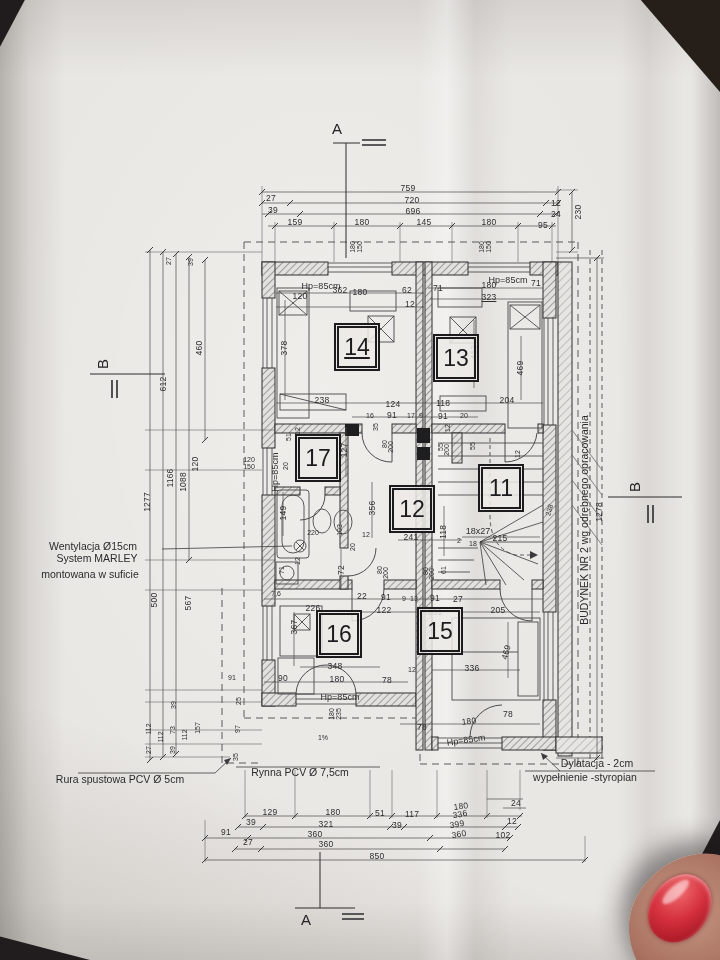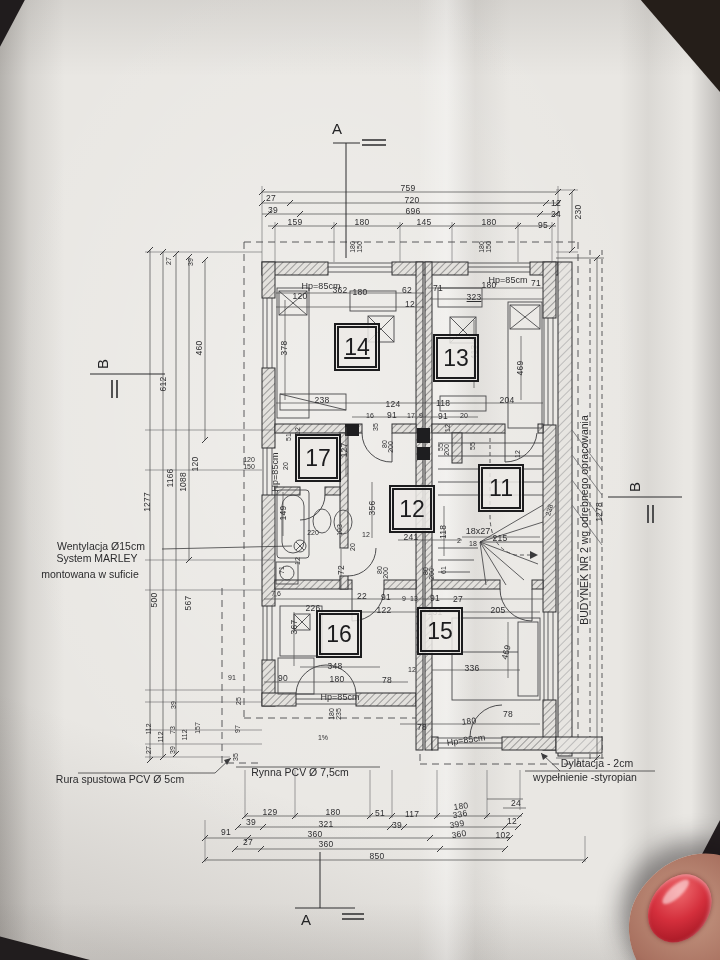--- a/index.html
+++ b/index.html
@@ -245,21 +245,21 @@
       <div class="lbl dim" style="left: 300px; top: 296px; transform: translate(-50%, -50%);">120</div>
       <div class="lbl dim" style="left: 360px; top: 292px; transform: translate(-50%, -50%);">180</div>
       <div class="lbl dim" style="left: 407px; top: 290px; transform: translate(-50%, -50%);">62</div>
       <div class="lbl dim" style="left: 340px; top: 290px; transform: translate(-50%, -50%);">362</div>
       <div class="lbl dim" style="left: 410px; top: 304px; transform: translate(-50%, -50%);">12</div>
       <div class="lbl dim" style="left: 284px; top: 348px; transform: translate(-50%, -50%) rotate(-90deg);">378</div>
       <div class="lbl ann2" style="left: 508px; top: 280px; transform: translate(-50%, -50%);">Hp=85cm</div>
       <div class="lbl dim" style="left: 438px; top: 288px; transform: translate(-50%, -50%);">71</div>
       <div class="lbl dim" style="left: 489px; top: 285px; transform: translate(-50%, -50%);">180</div>
       <div class="lbl dim" style="left: 536px; top: 283px; transform: translate(-50%, -50%);">71</div>
-      <div class="lbl dim" style="left: 474px; top: 297px; transform: translate(-50%, -50%); text-decoration: underline;">323</div>
+      <div class="lbl dim" style="left: 489px; top: 297px; transform: translate(-50%, -50%); text-decoration: underline;">323</div>
       <div class="lbl dim" style="left: 474px; top: 352px; transform: translate(-50%, -50%) rotate(-90deg);">413</div>
       <div class="lbl dim" style="left: 520px; top: 368px; transform: translate(-50%, -50%) rotate(-90deg);">469</div>
       <div class="lbl dim" style="left: 322px; top: 400px; transform: translate(-50%, -50%);">238</div>
       <div class="lbl dim" style="left: 393px; top: 404px; transform: translate(-50%, -50%);">124</div>
       <div class="lbl dim" style="left: 443px; top: 403px; transform: translate(-50%, -50%);">118</div>
       <div class="lbl dim" style="left: 507px; top: 400px; transform: translate(-50%, -50%);">204</div>
       <div class="lbl tiny" style="left: 370px; top: 415px; transform: translate(-50%, -50%);">16</div>
       <div class="lbl dim" style="left: 392px; top: 415px; transform: translate(-50%, -50%);">91</div>
       <div class="lbl tiny" style="left: 411px; top: 415px; transform: translate(-50%, -50%);">17</div>
       <div class="lbl tiny" style="left: 421px; top: 415px; transform: translate(-50%, -50%);">9</div>
@@ -345,21 +345,21 @@
       <div class="lbl tiny" style="left: 237px; top: 729px; transform: translate(-50%, -50%) rotate(-90deg);">97</div>
       <div class="lbl tiny" style="left: 235px; top: 757px; transform: translate(-50%, -50%) rotate(-90deg);">35</div>
       <div class="lbl tiny" style="left: 173px; top: 705px; transform: translate(-50%, -50%) rotate(-90deg);">39</div>
       <div class="lbl tiny" style="left: 148px; top: 729px; transform: translate(-50%, -50%) rotate(-90deg);">112</div>
       <div class="lbl tiny" style="left: 148px; top: 750px; transform: translate(-50%, -50%) rotate(-90deg);">27</div>
       <div class="lbl tiny" style="left: 172px; top: 730px; transform: translate(-50%, -50%) rotate(-90deg);">73</div>
       <div class="lbl tiny" style="left: 172px; top: 750px; transform: translate(-50%, -50%) rotate(-90deg);">39</div>
       <div class="lbl tiny" style="left: 184px; top: 735px; transform: translate(-50%, -50%) rotate(-90deg);">112</div>
       <div class="lbl tiny" style="left: 197px; top: 728px; transform: translate(-50%, -50%) rotate(-90deg);">157</div>
       <div class="lbl tiny" style="left: 160px; top: 737px; transform: translate(-50%, -50%) rotate(-90deg);">112</div>
-      <div class="lbl ann" style="left: 101px; top: 546px; transform: translate(-50%, -50%);">Wentylacja Ø15cm</div>
+      <div class="lbl ann" style="left: 93px; top: 546px; transform: translate(-50%, -50%);">Wentylacja Ø15cm</div>
       <div class="lbl ann" style="left: 97px; top: 558px; transform: translate(-50%, -50%);">System MARLEY</div>
       <div class="lbl ann" style="left: 90px; top: 536px; transform: translate(-50%, -50%); margin-top: 38px;">montowana w suficie</div>
       <div class="lbl ann" style="left: 120px; top: 779px; transform: translate(-50%, -50%);">Rura spustowa  PCV Ø 5cm</div>
       <div class="lbl ann" style="left: 300px; top: 772px; transform: translate(-50%, -50%);">Rynna  PCV Ø 7,5cm</div>
       <div class="lbl ann" style="left: 597px; top: 763px; transform: translate(-50%, -50%);">Dylatacja - 2cm</div>
       <div class="lbl ann" style="left: 585px; top: 777px; transform: translate(-50%, -50%);">wypełnienie -styropian</div>
       <div class="lbl sec" style="left: 337px; top: 128px; transform: translate(-50%, -50%);">A</div>
       <div class="lbl sec" style="left: 306px; top: 919px; transform: translate(-50%, -50%);">A</div>
       <div class="lbl sec" style="left: 102px; top: 364px; transform: translate(-50%, -50%) rotate(-90deg);">B</div>
       <div class="lbl sec" style="left: 634px; top: 487px; transform: translate(-50%, -50%) rotate(-90deg);">B</div>

